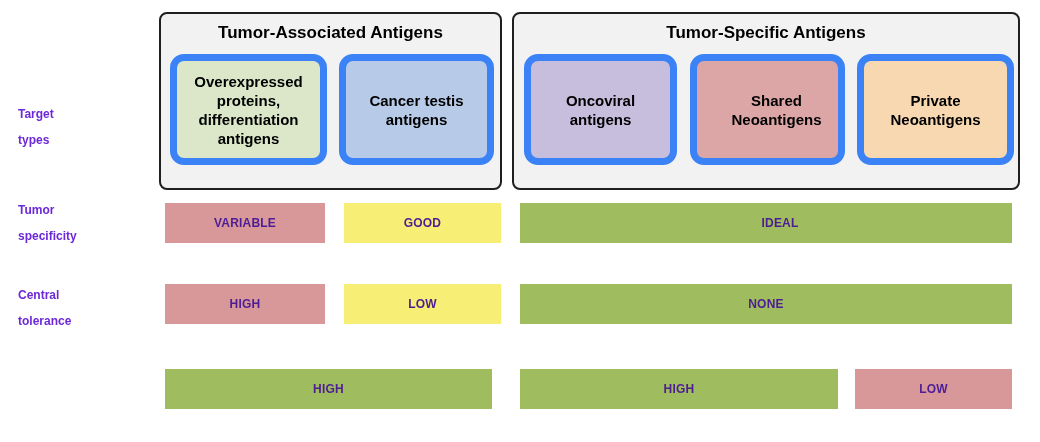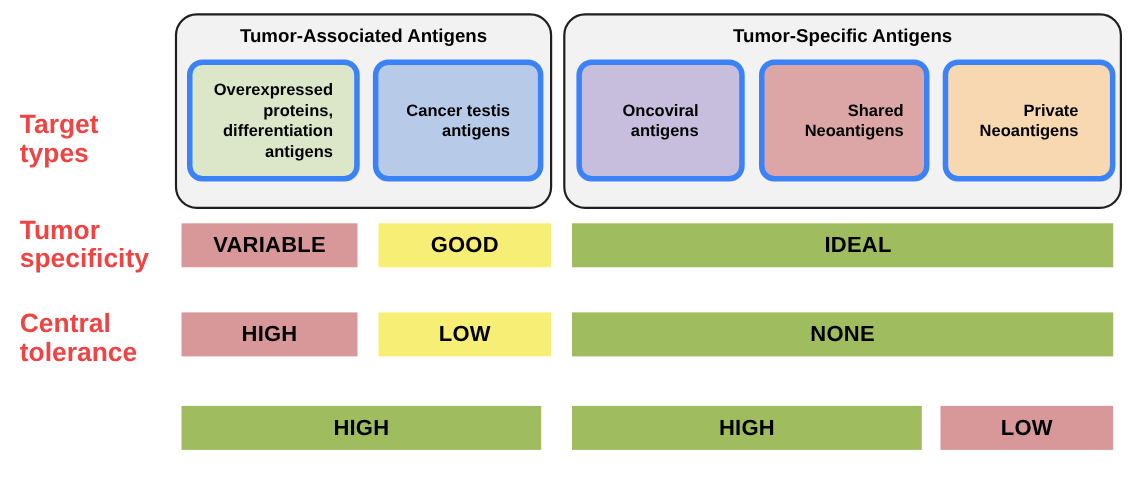--- a/index.html
+++ b/index.html
@@ -7,62 +7,62 @@
   body {
     width: 1040px; height: 442px;
     font-family: "Liberation Sans", sans-serif;
     position: relative; overflow: hidden;
   }
   .stage { position: absolute; inset: 0; width: 1040px; height: 442px; }
 
   
   .row-label {
     position: absolute;
-    font-weight: bold; font-size: 24px; line-height: 26px;
-    color: #ef4444; white-space: pre-line;
+    font-weight: bold; font-size: 12px; line-height: 26px;
+    color: #6d28d9; white-space: pre-line;
   }
   .lbl-target      { left: 18px; top: 101px; }
   .lbl-specificity { left: 18px; top: 197px; }
   .lbl-tolerance   { left: 18px; top: 282px; }
   .lbl-prevalence  { left: 25px; top: 351px; }
 
   
   .group-box {
     position: absolute; top: 12px; height: 178px;
     background: #f2f2f2;
     border: 2px solid #1f1f1f;
-    border-radius: 20px;
+    border-radius: 8px;
   }
   .group-taa { left: 159px; width: 343px; }
   .group-tsa { left: 512px; width: 508px; }
   .group-title {
     position: absolute; left: 0; right: 0; top: 9px;
     text-align: center;
     font-weight: bold; font-size: 17px; color: #000;
   }
   .antigen-box {
     position: absolute; top: 40px; height: 111px;
-    border: 5px solid #3b82f6;
+    border: 7px solid #3b82f6;
     border-radius: 14px;
     display: flex; align-items: center; justify-content: center;
-    text-align: right;
+    text-align: center;
     font-weight: bold; font-size: 15px; line-height: 19px;
     color: #000; white-space: pre-line;
   }
   .box-overexpressed { left: 9px;   width: 157px; }
   .box-cancer-testis { left: 178px; width: 155px; }
   .box-oncoviral     { left: 10px;  width: 153px; }
   .box-shared-neo    { left: 176px; width: 155px; padding-left: 18px; }
   .box-private-neo   { left: 343px; width: 157px; }
 
   
   .bar {
     position: absolute; height: 40px;
     display: flex; align-items: center; justify-content: center;
-    font-weight: bold; font-size: 20px; color: #000000;
+    font-weight: bold; font-size: 12px; color: #4c1d95;
     letter-spacing: 0.2px;
   }
   .row-spec { top: 203px; }
   .row-tol  { top: 284px; }
   .row-prev { top: 369px; }
   .bar-c1 { left: 165px; width: 160px; }  
   .bar-c2 { left: 344px; width: 157px; }  
   .bar-c3 { left: 520px; width: 492px; }  
   .bar-g1 { left: 165px; width: 327px; }  
   .bar-g2 { left: 520px; width: 318px; }  

